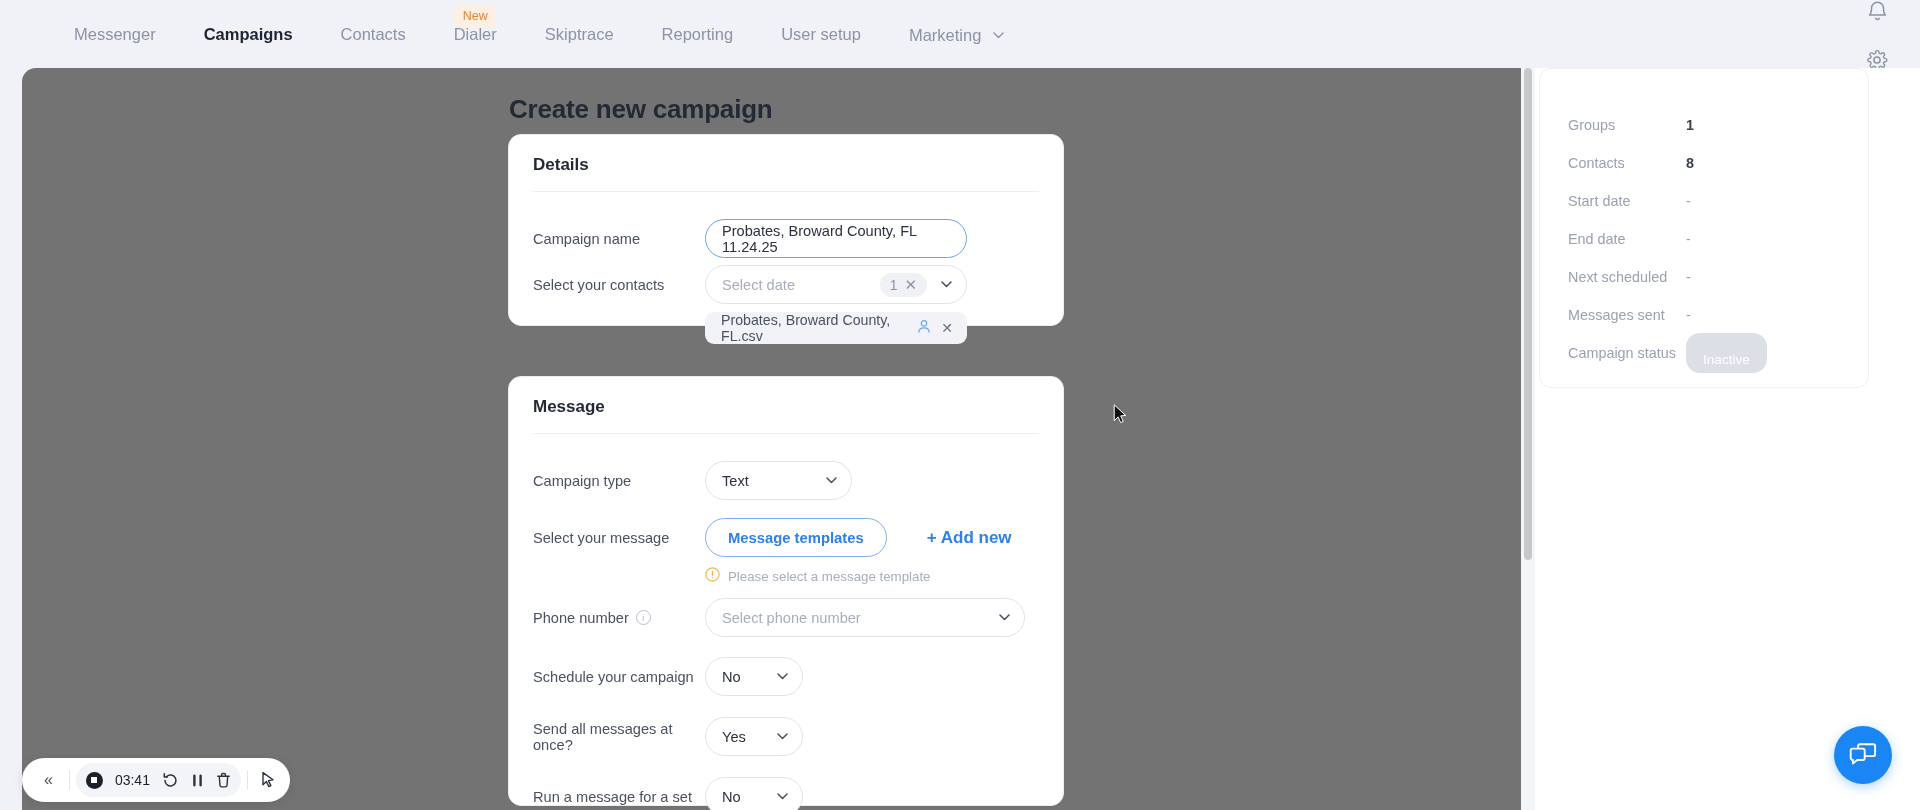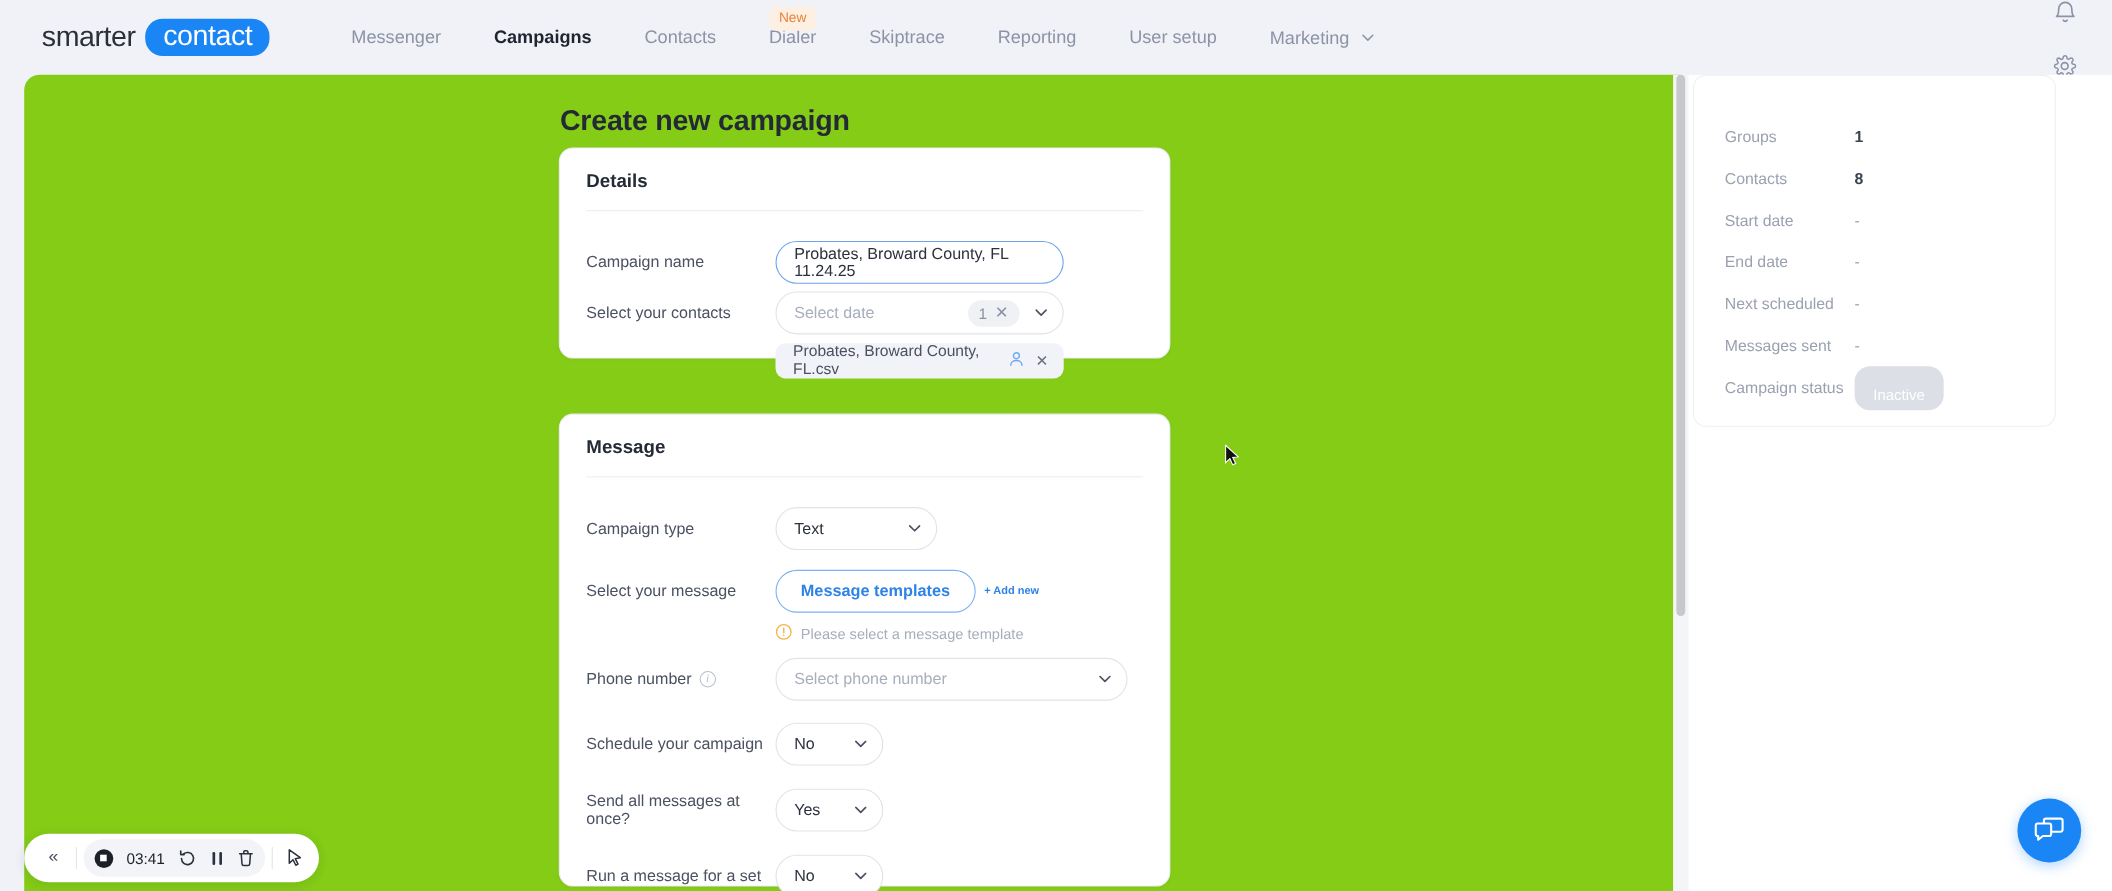--- a/index.html
+++ b/index.html
@@ -122,21 +122,21 @@
     letter-spacing: 0.3px;
   }
 
   
   .content-panel {
     position: absolute;
     top: 68px;
     left: 22px;
     width: 1505px;
     height: 742px;
-    background: #84cc16;
+    background: #737373;
     border-radius: 14px 0 0 0;
     overflow: hidden;
   }
 
   .page-title {
     position: absolute;
     top: 26px;
     left: 487px;
     font-size: 26px;
     font-weight: 700;
@@ -264,25 +264,25 @@
     align-items: center;
     justify-content: center;
     padding: 0 22px;
     font-size: 14.8px;
     font-weight: 700;
     color: #2e82e8;
     cursor: pointer;
     background: #fff;
   }
   .link-add {
-    font-size: 10px;
+    font-size: 17px;
     font-weight: 700;
     color: #2e82e8;
     cursor: pointer;
-    margin-left: 8px;
+    margin-left: 40px;
   }
   .warn-row {
     position: absolute;
     display: flex;
     align-items: center;
     gap: 8px;
     font-size: 13.3px;
     color: #a7aebc;
   }
 
@@ -429,24 +429,20 @@
     pointer-events: none;
   }
 </style>
 </head>
 <body>
 
 <div id="app">
 
   <div class="topnav">
 
-    <div class="logo">
-      <span class="logo-smarter">smarter</span>
-      <span class="logo-contact">contact</span>
-    </div>
 
     <div class="navlinks">
       <div class="navlink">
         <span>Messenger</span>
       </div>
       <div class="navlink active">
         <span>Campaigns</span>
       </div>
       <div class="navlink">
         <span>Contacts</span>

